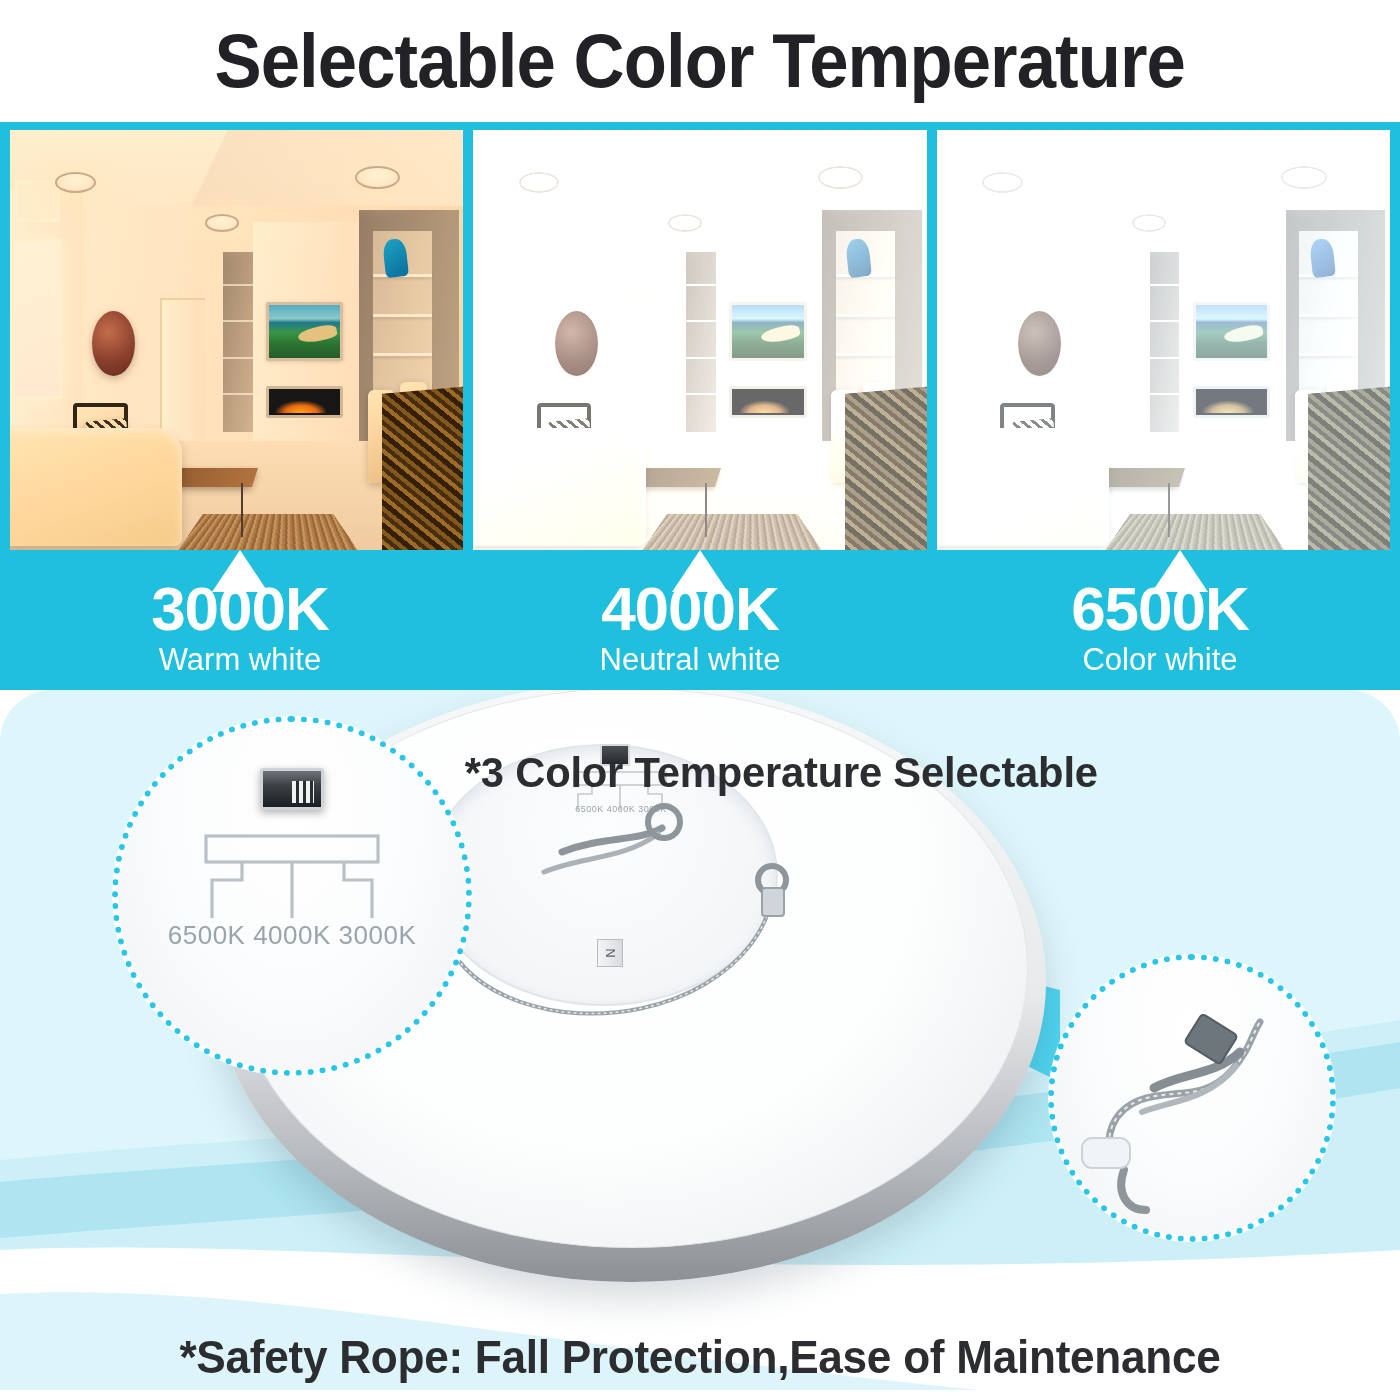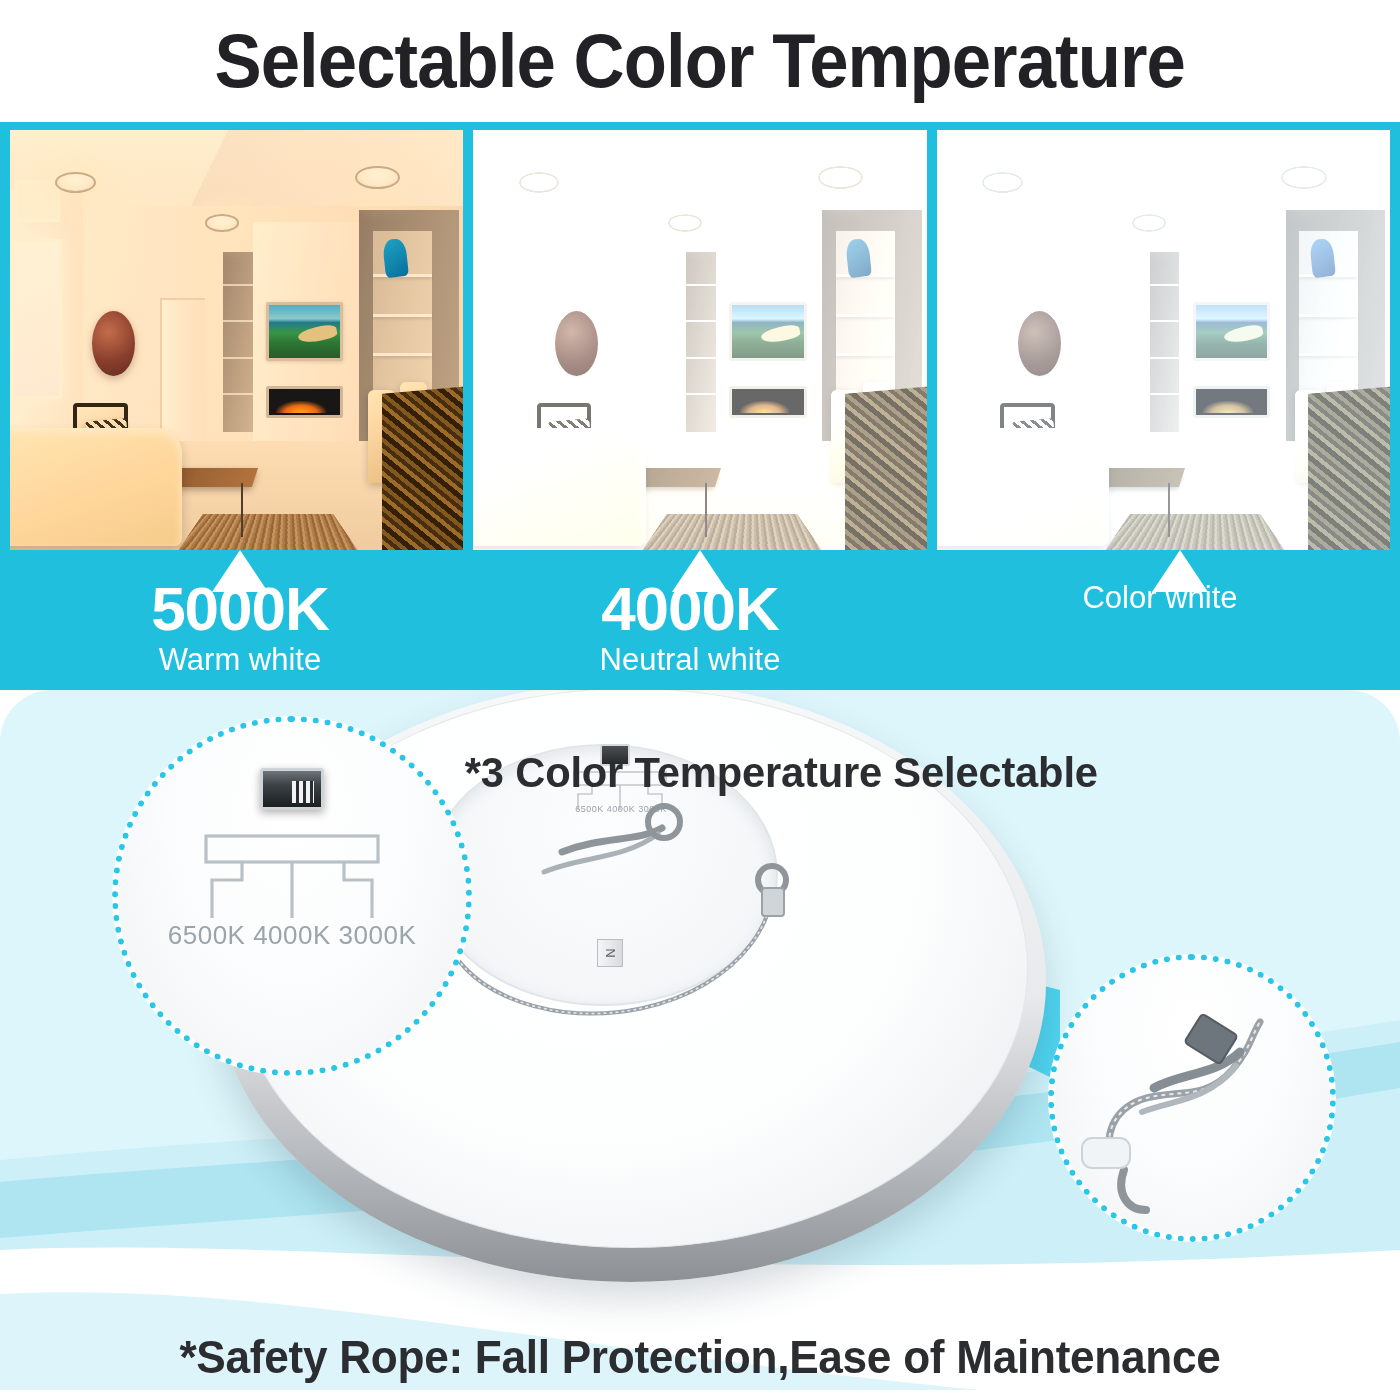--- a/index.html
+++ b/index.html
@@ -525,28 +525,29 @@
       <div class="lamp l3"></div>
     </div>
   </div>
 </div>
 
 <div class="pointer p1"></div>
 <div class="pointer p2"></div>
 <div class="pointer p3"></div>
 
 <div class="klabel k1">
-  <span class="kval">5000K</span>
+  <span class="kval">3000K</span>
   <span class="kname">Warm white</span>
 </div>
 <div class="klabel k2">
   <span class="kval">4000K</span>
   <span class="kname">Neutral white</span>
 </div>
 <div class="klabel k3">
+  <span class="kval">6500K</span>
   <span class="kname">Color white</span>
 </div>
 
 <div class="lower-card">
 
   <svg class="swoosh" width="1400" height="710" viewBox="0 0 1400 710" style="left:0;top:0">
     <path d="M0 470 C 320 438, 760 432, 1400 330 L1400 710 L0 710 Z" fill="#cdf0f8"></path>
     <path d="M0 492 C 330 462, 780 452, 1400 352 L1400 398 C 800 500, 340 520, 0 548 Z" fill="#a8e3f0" opacity="0.85"></path>
     <path d="M0 560 C 300 546, 700 600, 1400 560 L1400 710 L0 710 Z" fill="#ffffff"></path>
     <path d="M0 604 C 260 590, 560 660, 980 700 L0 700 Z" fill="#d9f4fa" opacity="0.9"></path>

